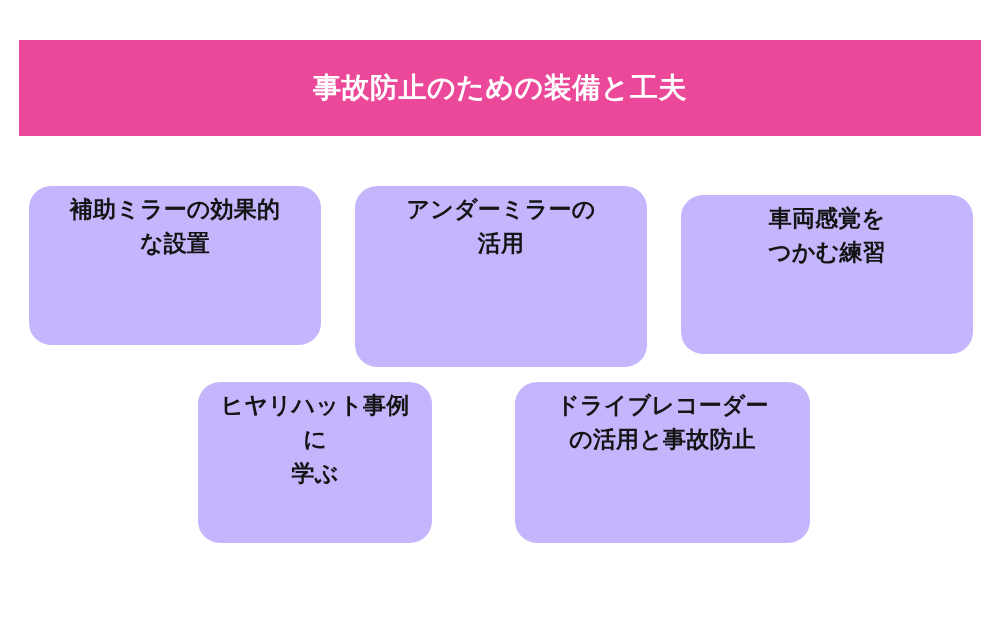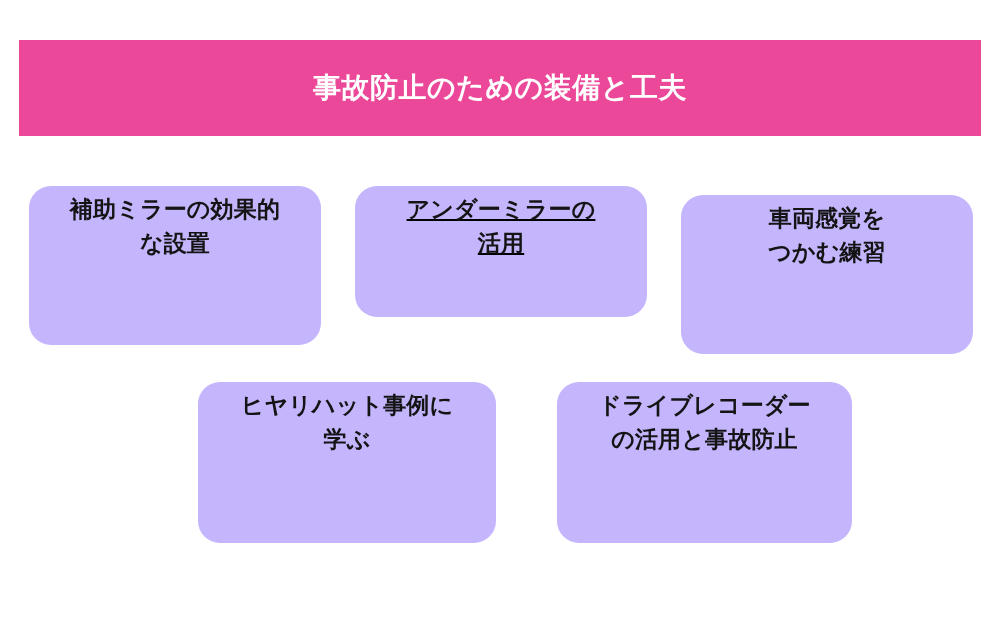--- a/index.html
+++ b/index.html
@@ -61,26 +61,26 @@
     font-size: 23px;
     font-weight: bold;
     line-height: 1.48;
     text-align: center;
     letter-spacing: 0.2px;
     white-space: pre-line;
   }
 
   
   .card-r1c1 { left: 29px;  top: 186px; width: 292px; height: 159px; }
-  .card-r1c2 { left: 355px; top: 186px; width: 292px; height: 131px; text-decoration: underline; }
+  .card-r1c2 { left: 355px; top: 186px; width: 292px; height: 181px; }
   .card-r1c3 { left: 681px; top: 186px; width: 292px; height: 159px; margin-top: 9px; }
 
   
-  .card-r2c1 { left: 198px; top: 382px; width: 298px; height: 161px; }
-  .card-r2c2 { left: 515px; top: 382px; width: 295px; height: 161px; margin-left: 42px; }
+  .card-r2c1 { left: 198px; top: 382px; width: 234px; height: 161px; }
+  .card-r2c2 { left: 515px; top: 382px; width: 295px; height: 161px; }
 </style>
 </head>
 <body>
 
 <div id="slide">
 
   <div class="header-bar">
     <div class="header-title">事故防止のための装備と工夫</div>
   </div>
 

